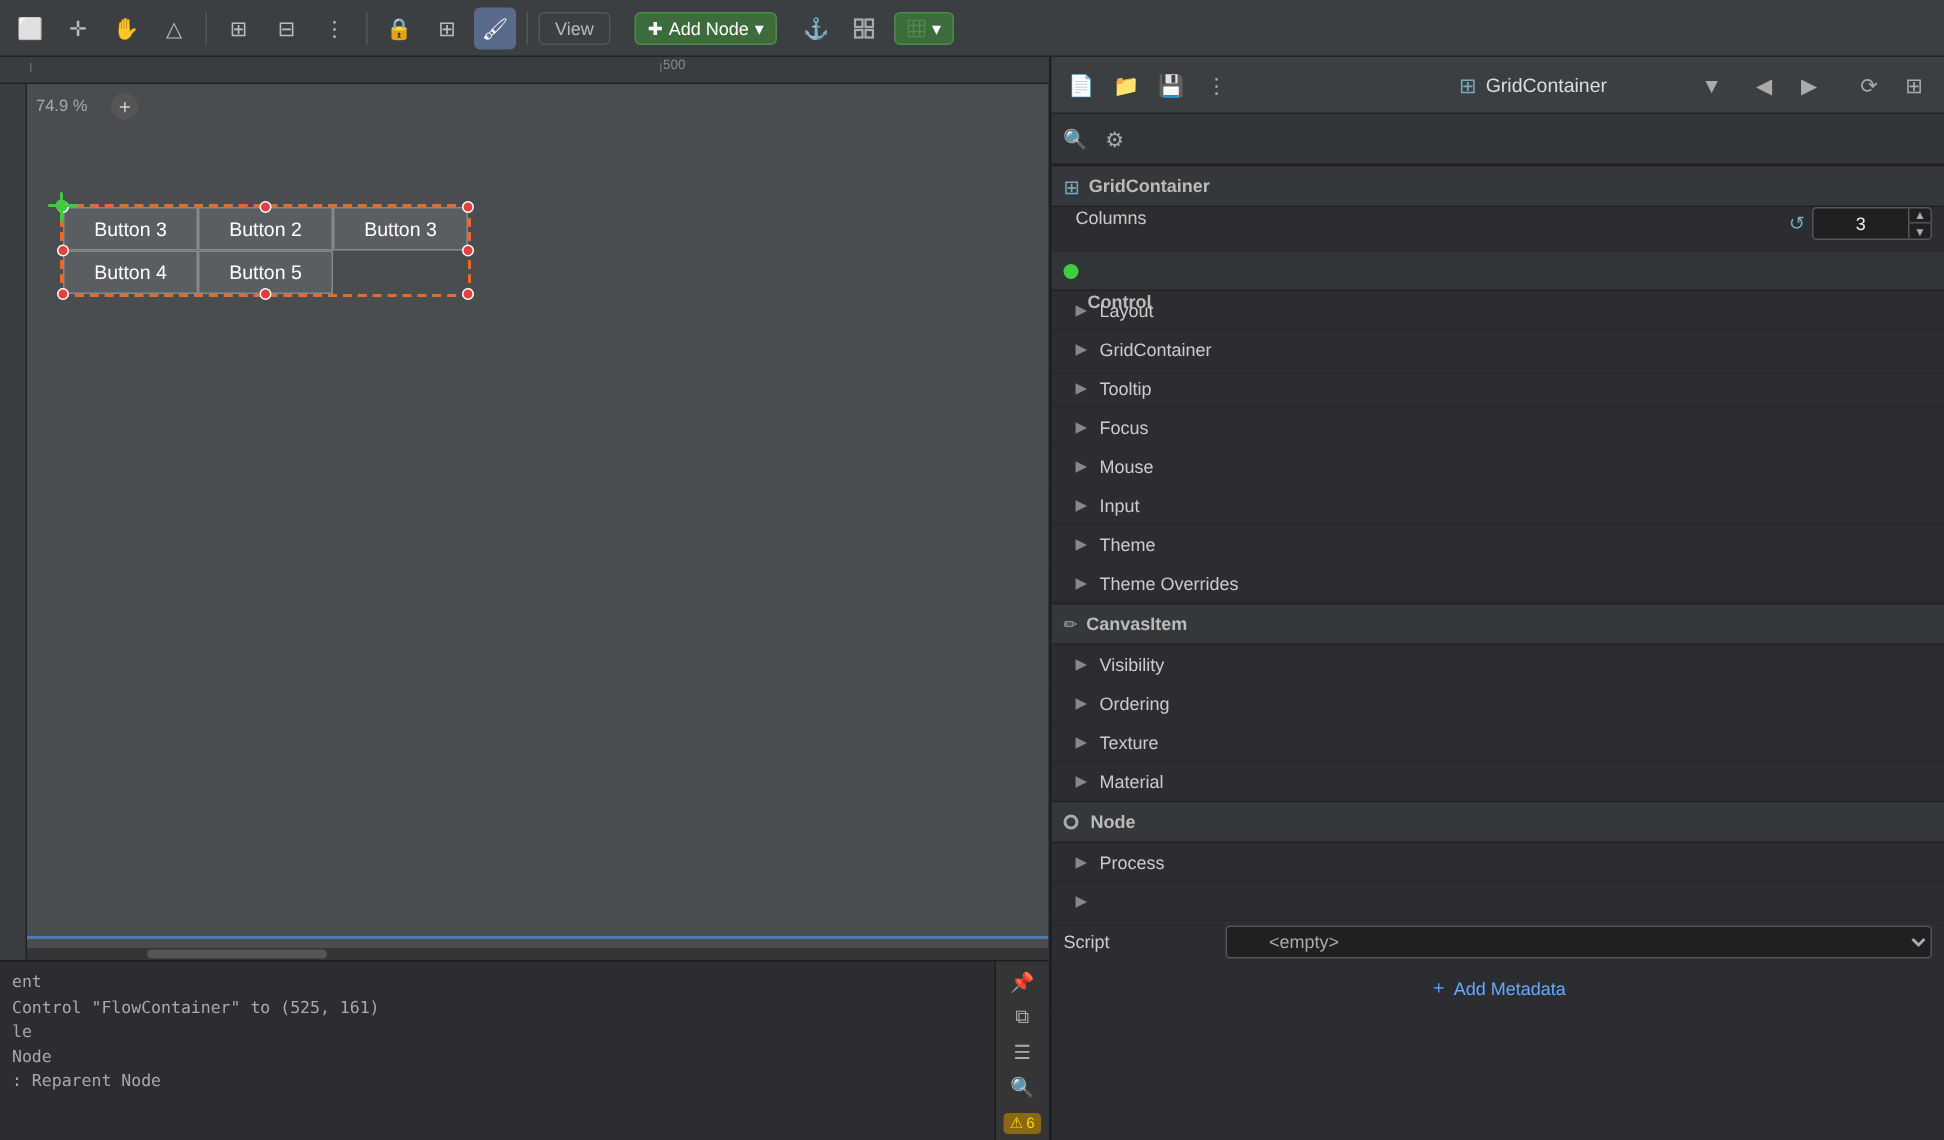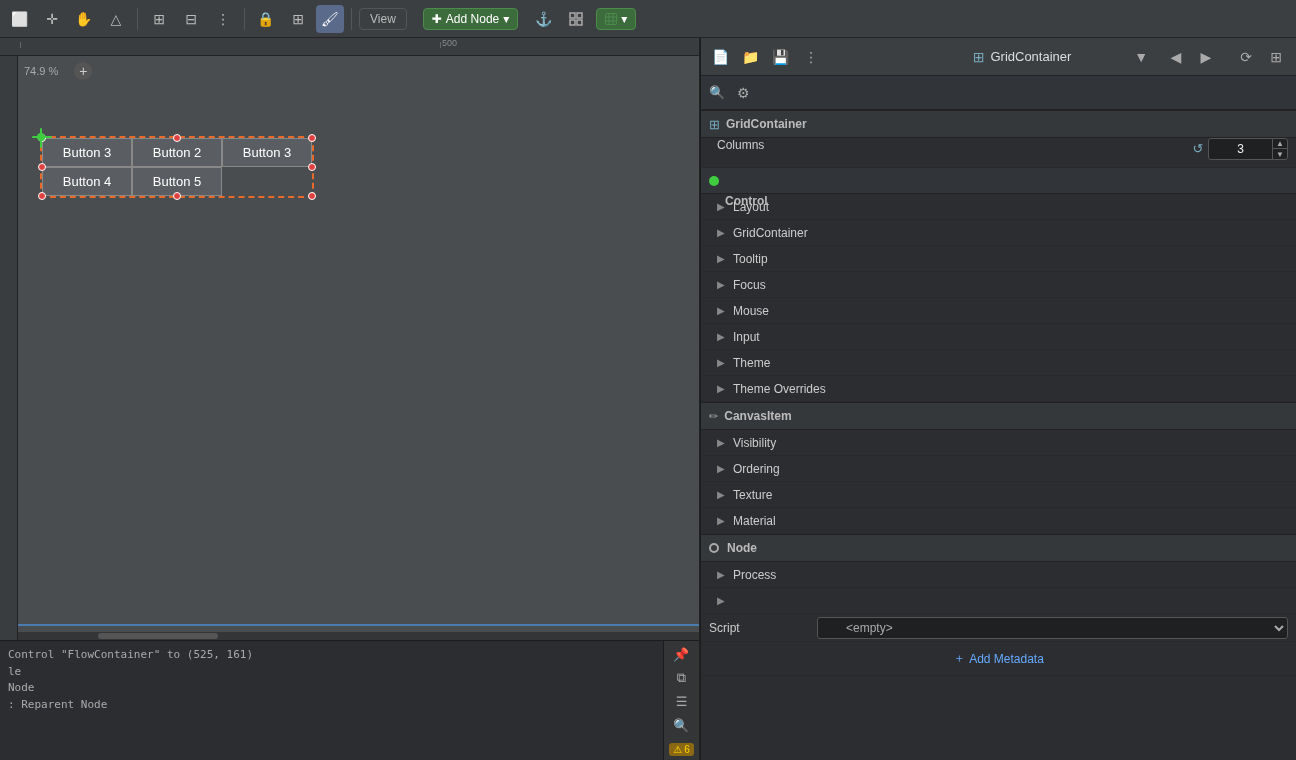--- a/index.html
+++ b/index.html
@@ -608,20 +608,21 @@
 
       <div style="position:absolute; bottom:14px; left:18px; right:0; height:2px; background:#4a90d9; opacity:0.7;"></div>
 
       <div class="scrollbar-h">
         <div class="scrollbar-thumb"></div>
       </div>
     </div>
 
     <div class="log-panel">
       <div class="log-content">
+        <div class="log-line">ent</div>
         <div class="log-line">Control "FlowContainer" to (525, 161)</div>
         <div class="log-line">le</div>
         <div class="log-line">Node</div>
         <div class="log-line">: Reparent Node</div>
       </div>
       <div class="log-toolbar">
         <button class="log-tb-btn" title="Pin">📌</button>
         <button class="log-tb-btn" title="Copy">⧉</button>
         <button class="log-tb-btn" title="List">☰</button>
         <button class="log-tb-btn" title="Search">🔍</button>

